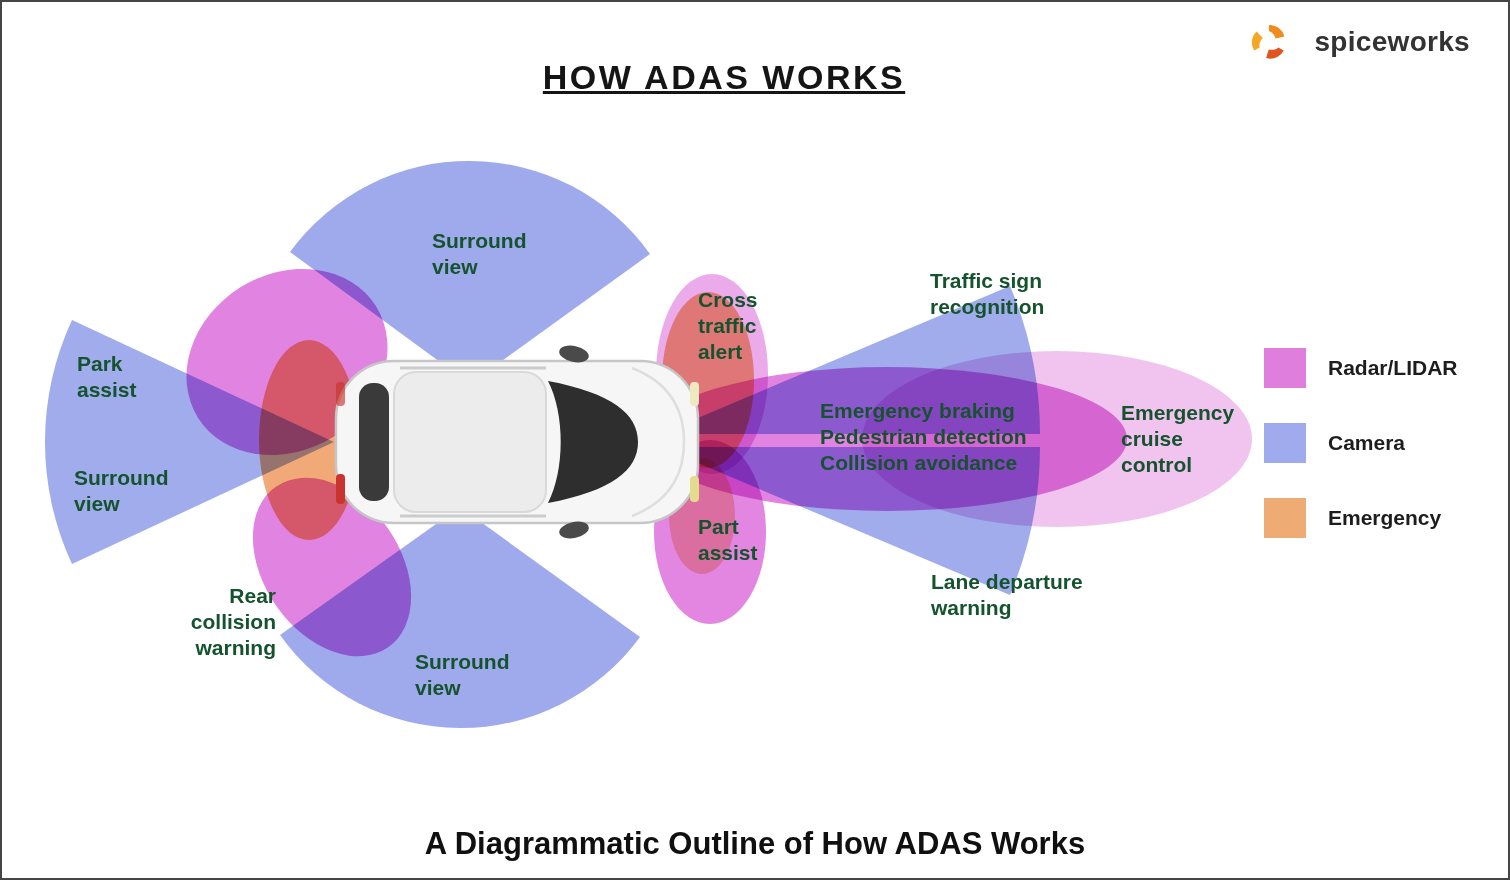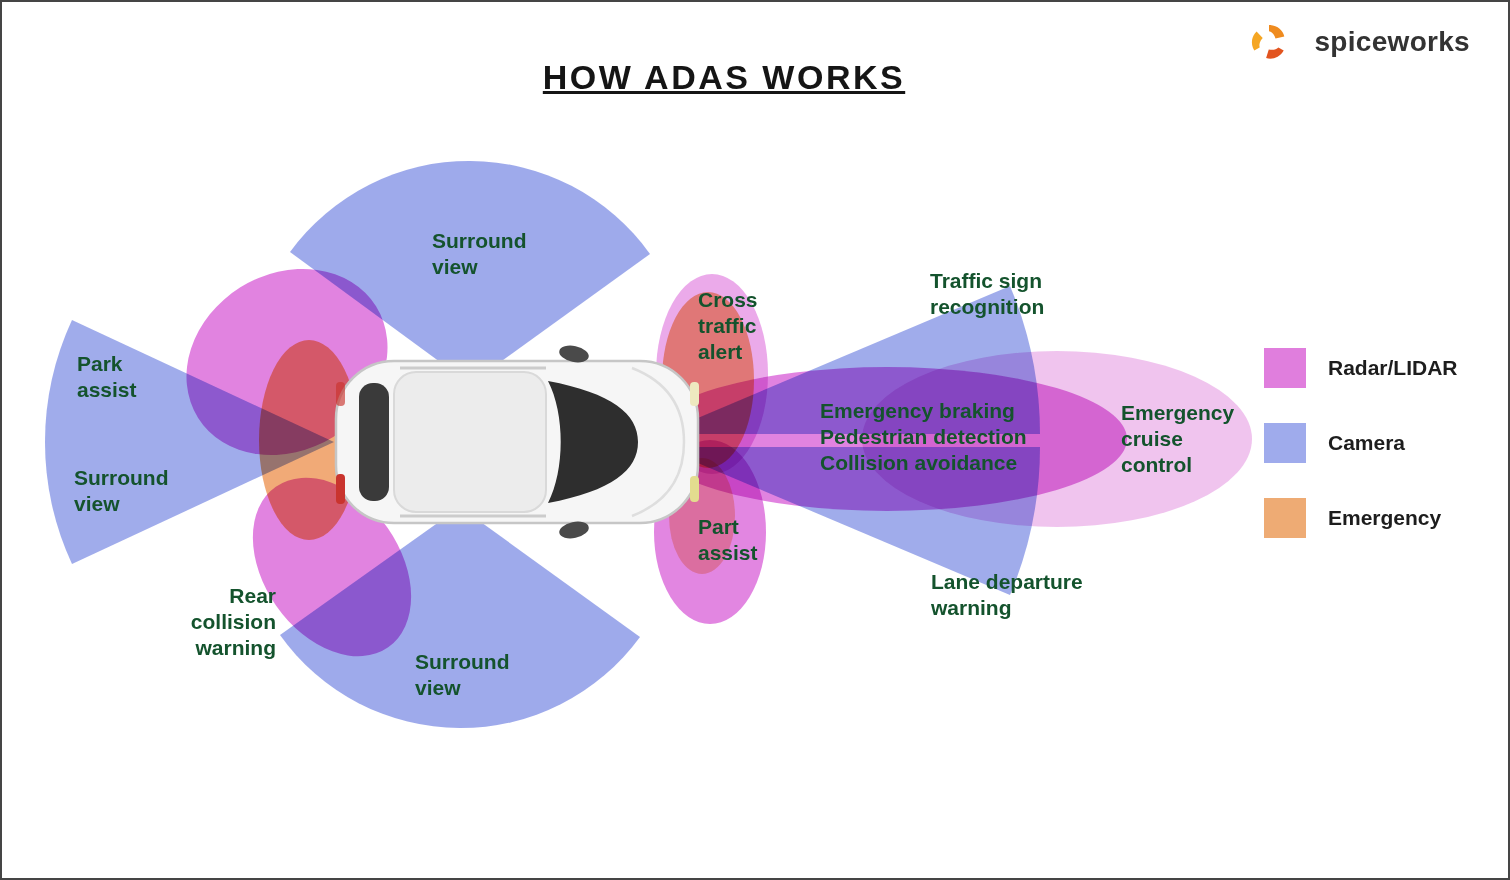--- a/index.html
+++ b/index.html
@@ -68,20 +68,21 @@
       <ellipse cx="572" cy="352" rx="15" ry="8" fill="#4a4a4a" transform="rotate(12 572 352)"></ellipse>
       <ellipse cx="572" cy="528" rx="15" ry="8" fill="#4a4a4a" transform="rotate(-12 572 528)"></ellipse>
       <rect x="334" y="472" width="9" height="30" rx="4" fill="#c9342e"></rect>
       <rect x="334" y="380" width="9" height="24" rx="4" fill="#c9342e" opacity="0.65"></rect>
       <rect x="688" y="474" width="9" height="26" rx="4" fill="#e3dc8f"></rect>
       <rect x="688" y="380" width="9" height="24" rx="4" fill="#eee9c0"></rect>
     </g>
   </svg>
 
   <h1 class="title">HOW ADAS WORKS</h1>
+  <div class="caption">A Diagrammatic Outline of How ADAS Works</div>
 
   <div class="logo">
     <svg width="40" height="40" viewBox="0 0 40 40">
       <g>
         <path d="M20 3 C28.5 3 34 8.5 35.3 14.5 L26.5 16.5 C25.3 12.5 23 10 20 9.2 Z" fill="#ef8b1f"></path>
         <path d="M20 3 C28.5 3 34 8.5 35.3 14.5 L26.5 16.5 C25.3 12.5 23 10 20 9.2 Z" fill="#e2541f" transform="rotate(120 20 20)"></path>
         <path d="M20 3 C28.5 3 34 8.5 35.3 14.5 L26.5 16.5 C25.3 12.5 23 10 20 9.2 Z" fill="#f5a623" transform="rotate(240 20 20)"></path>
       </g>
     </svg>
     <span class="logo-text">spiceworks</span>

